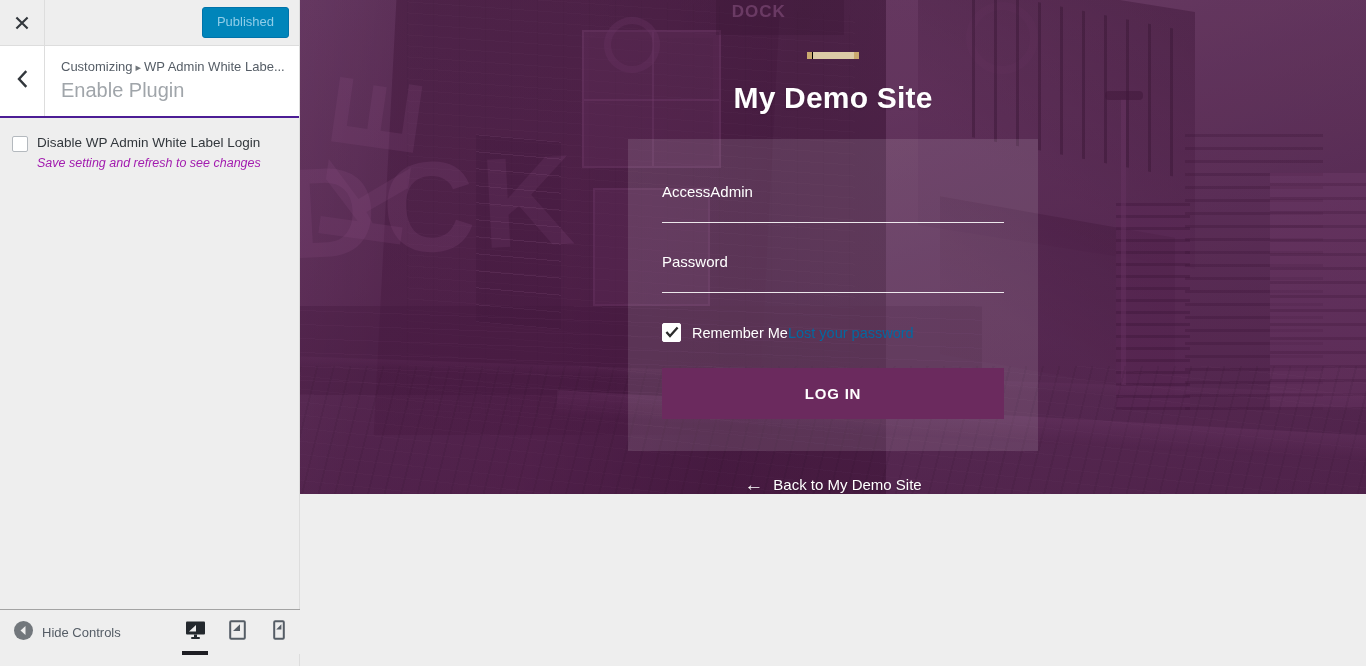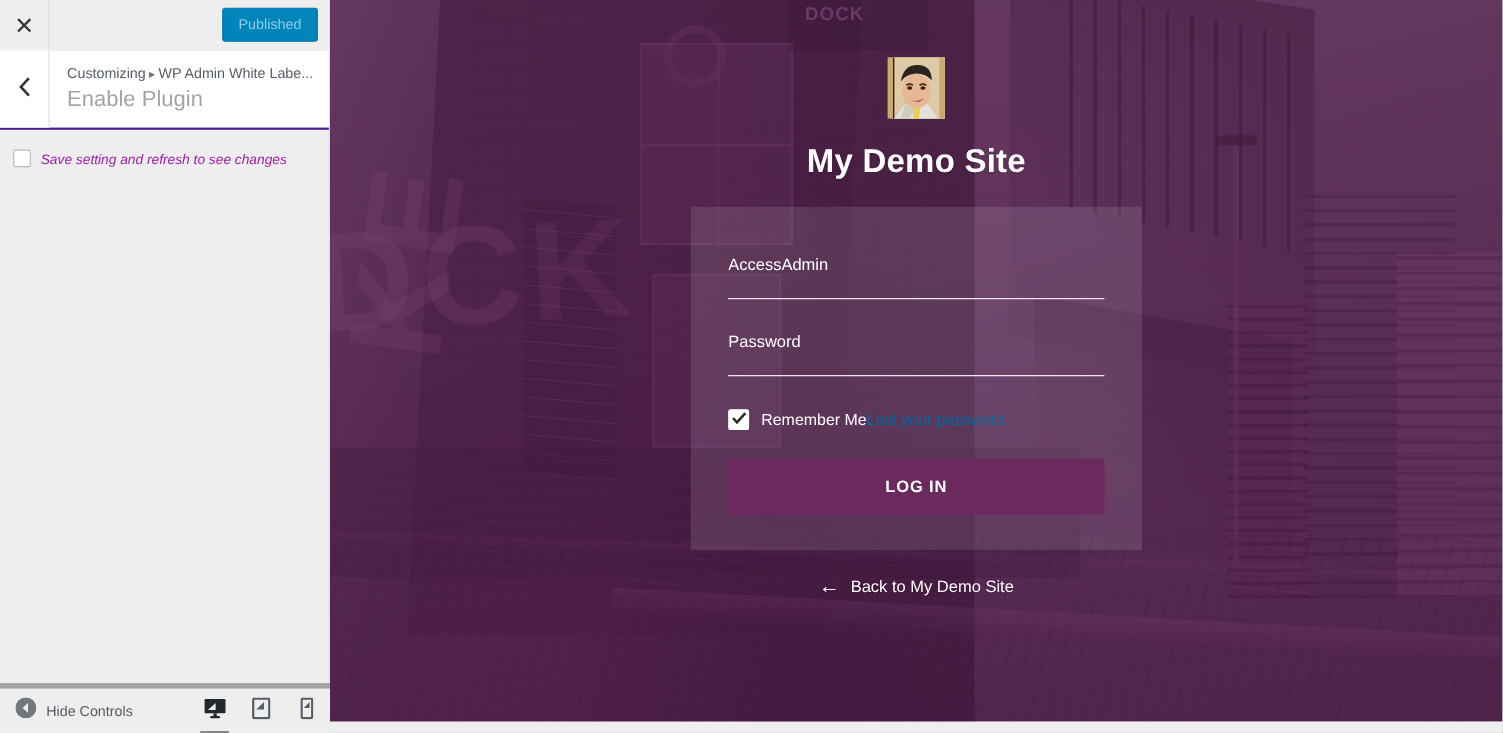--- a/index.html
+++ b/index.html
@@ -65,41 +65,41 @@
   }
   .control-texts { flex: 1; }
   .control-label { font-size: 13.5px; color: #32373c; line-height: 1.35; }
   .control-desc {
     font-size: 12.5px; color: #a21caf; font-style: italic;
     line-height: 1.4; margin-top: 3px;
   }
 
   
   .cp-footer {
-    position: absolute; left: 0; bottom: 0; width: 300px; height: 45px;
-    background: #eeeeee; border-top: 5px solid #a3a3a3;
+    position: absolute; left: 0; bottom: 12px; width: 300px; height: 45px;
+    background: #eeeeee; border-top: 1px solid #a3a3a3;
     display: flex; align-items: stretch;
   }
   .hide-controls {
     flex: 1; display: flex; align-items: center; gap: 9px;
     padding-left: 14px; cursor: pointer;
   }
   .hide-controls .label { font-size: 13px; color: #555d66; }
   .devices { display: flex; align-items: center; }
   .device-btn {
     width: 42px; height: 45px; display: flex; align-items: center;
     justify-content: center; cursor: pointer; position: relative;
   }
   .device-btn.active::after {
     content: ""; position: absolute; left: 8px; right: 8px; bottom: 0;
     height: 4px; background: #1e1e23;
   }
 
   
-  #preview { position: relative; flex: 1; height: 656px; overflow: hidden; }
+  #preview { position: relative; flex: 1; height: 494px; overflow: hidden; }
   .bg-photo { position: absolute; inset: 0; overflow: hidden; background: #6a4a68; }
 
   
   .sky {
     position: absolute; inset: 0;
     background:
       linear-gradient(160deg, #7d5a7d 0%, #7a5678 35%, #6d4a6d 60%, #5d3b5c 100%);
   }
   .bldg-left {
     position: absolute; left: 0; top: -20px; width: 55%; height: 104%;
@@ -330,20 +330,21 @@
           <span>Customizing</span><span class="sep">▸</span><span>WP Admin White Labe...</span>
         </div>
         <div class="cp-section-title">Enable Plugin</div>
       </div>
     </div>
 
     <div class="cp-body">
       <div class="control-row">
         <span class="cb-box"></span>
         <div class="control-texts">
+          <div class="control-label">Disable WP Admin White Label Login</div>
           <div class="control-desc">Save setting and refresh to see changes</div>
         </div>
       </div>
     </div>
 
     <div class="cp-footer">
       <div class="hide-controls">
         <span>
           <svg width="19" height="19" viewBox="0 0 19 19">
             <circle cx="9.5" cy="9.5" r="9.5" fill="#72777c"></circle>

